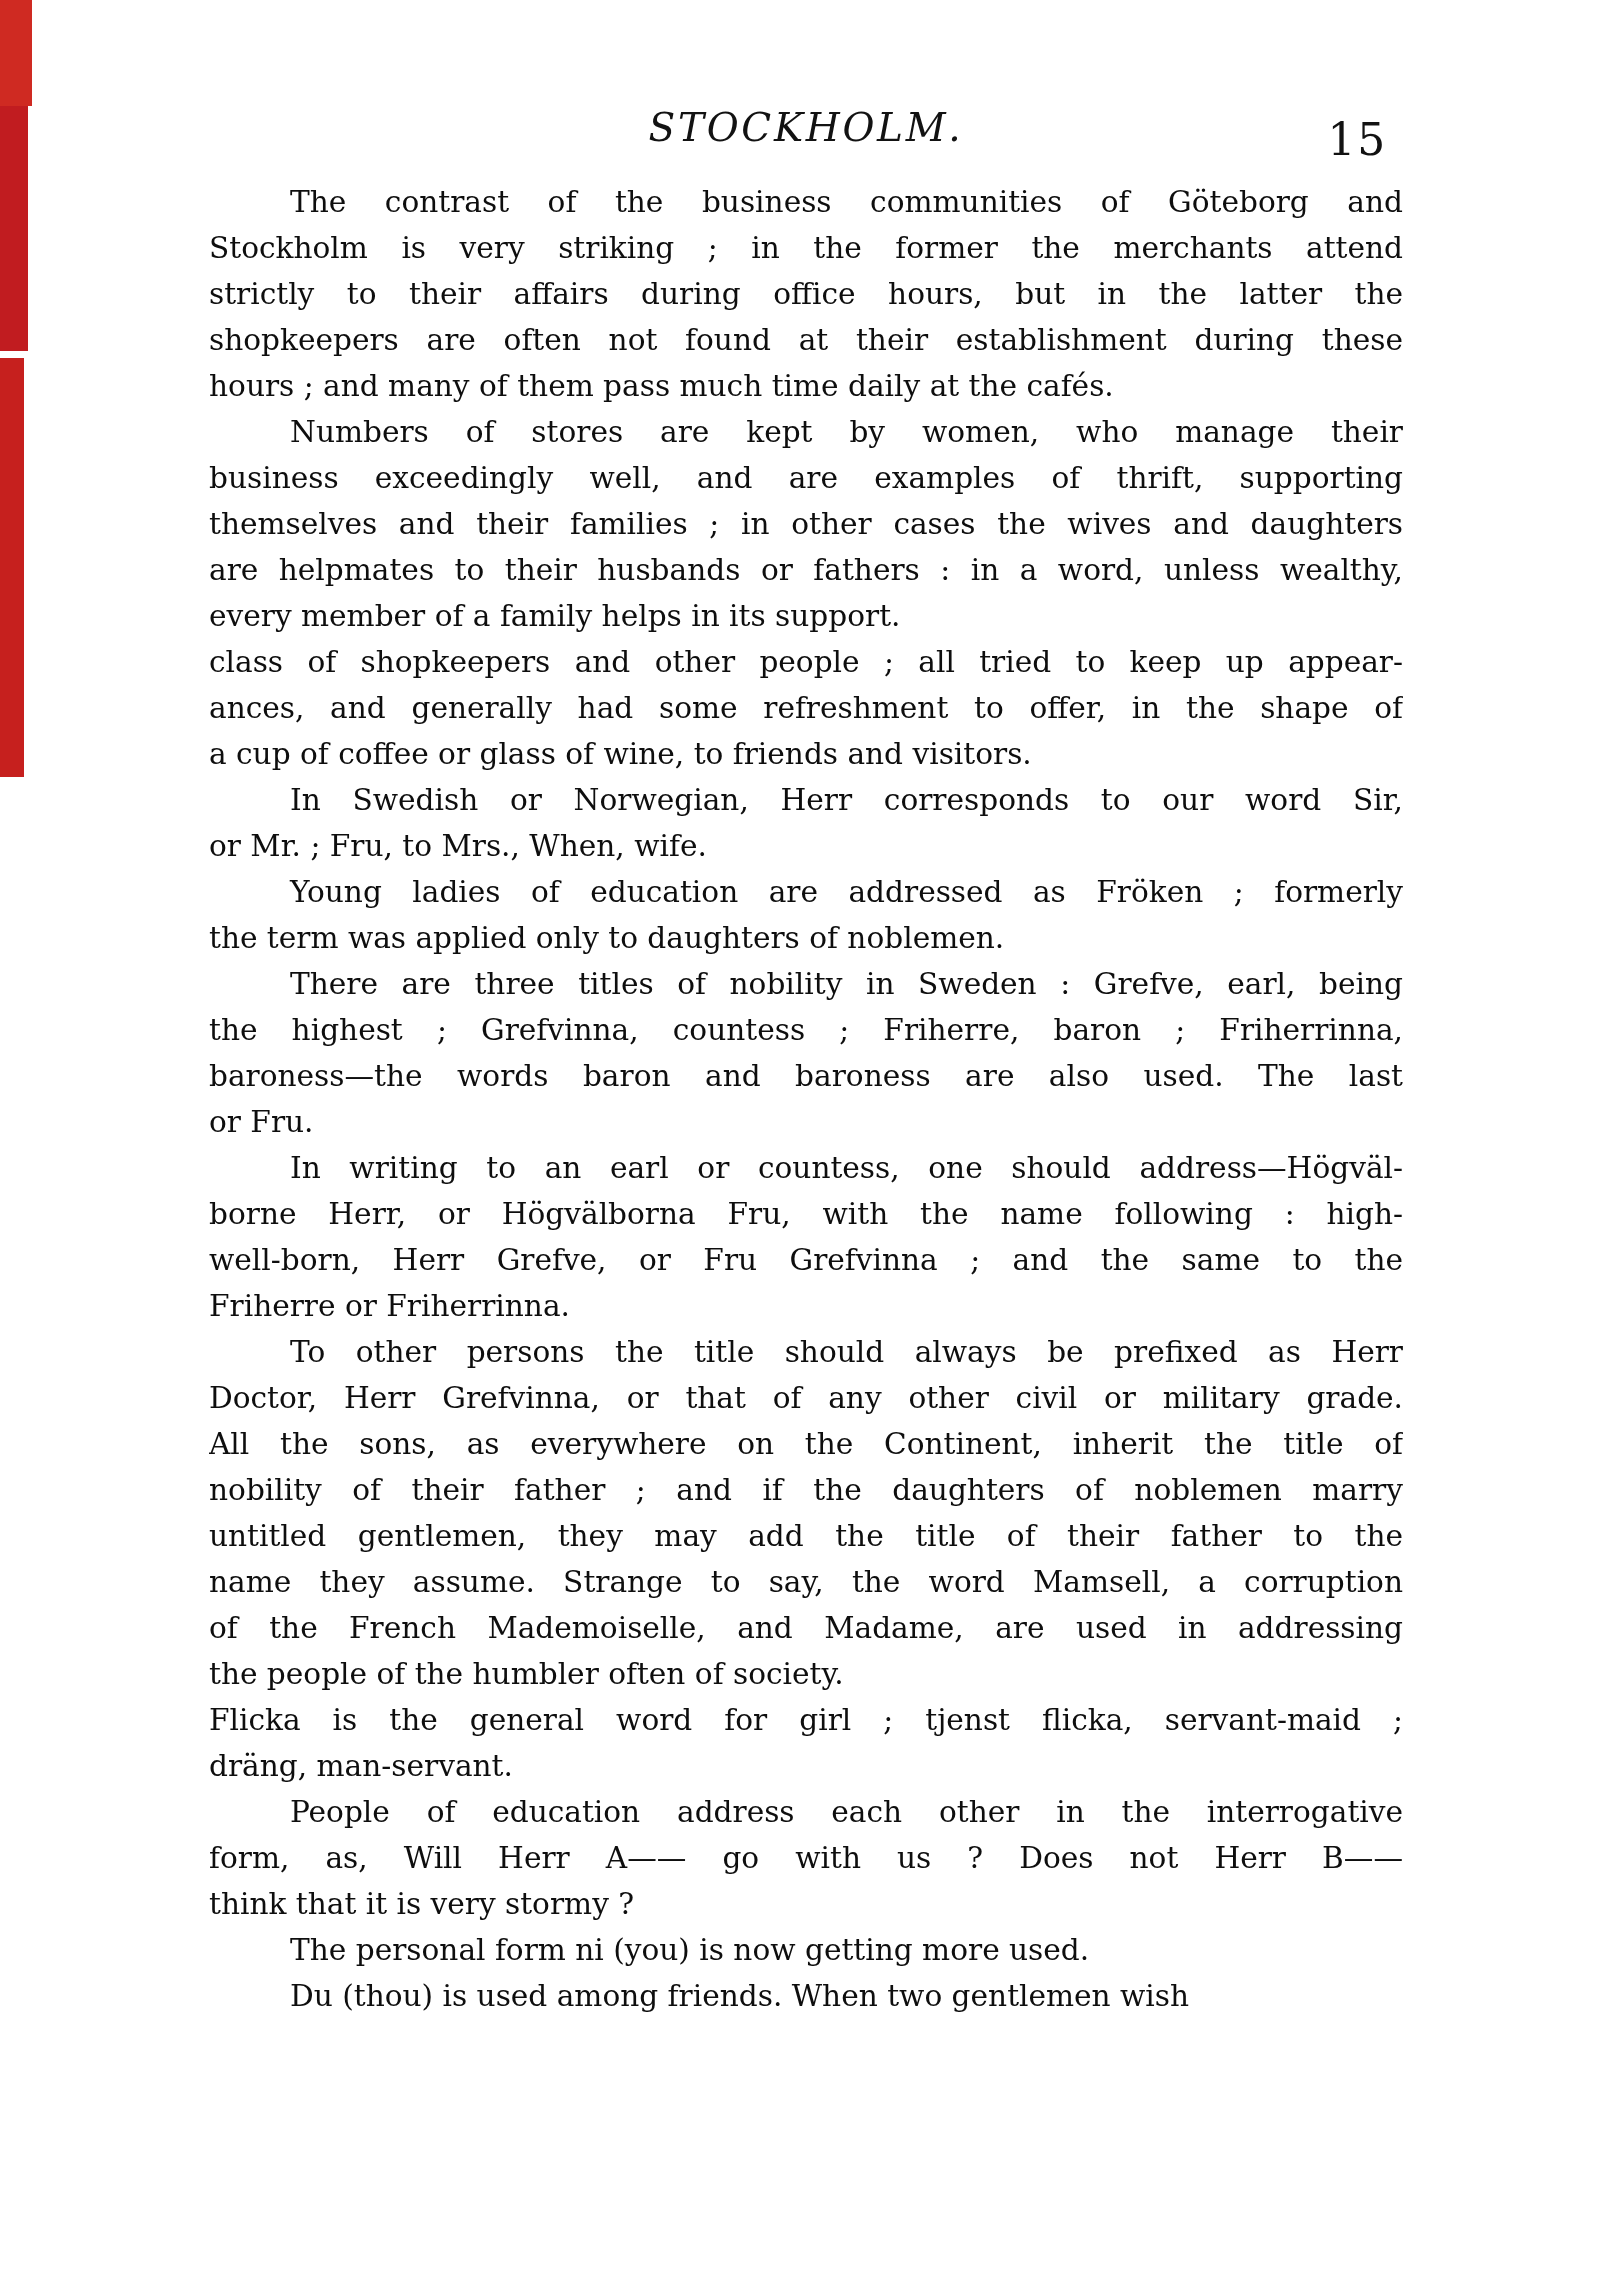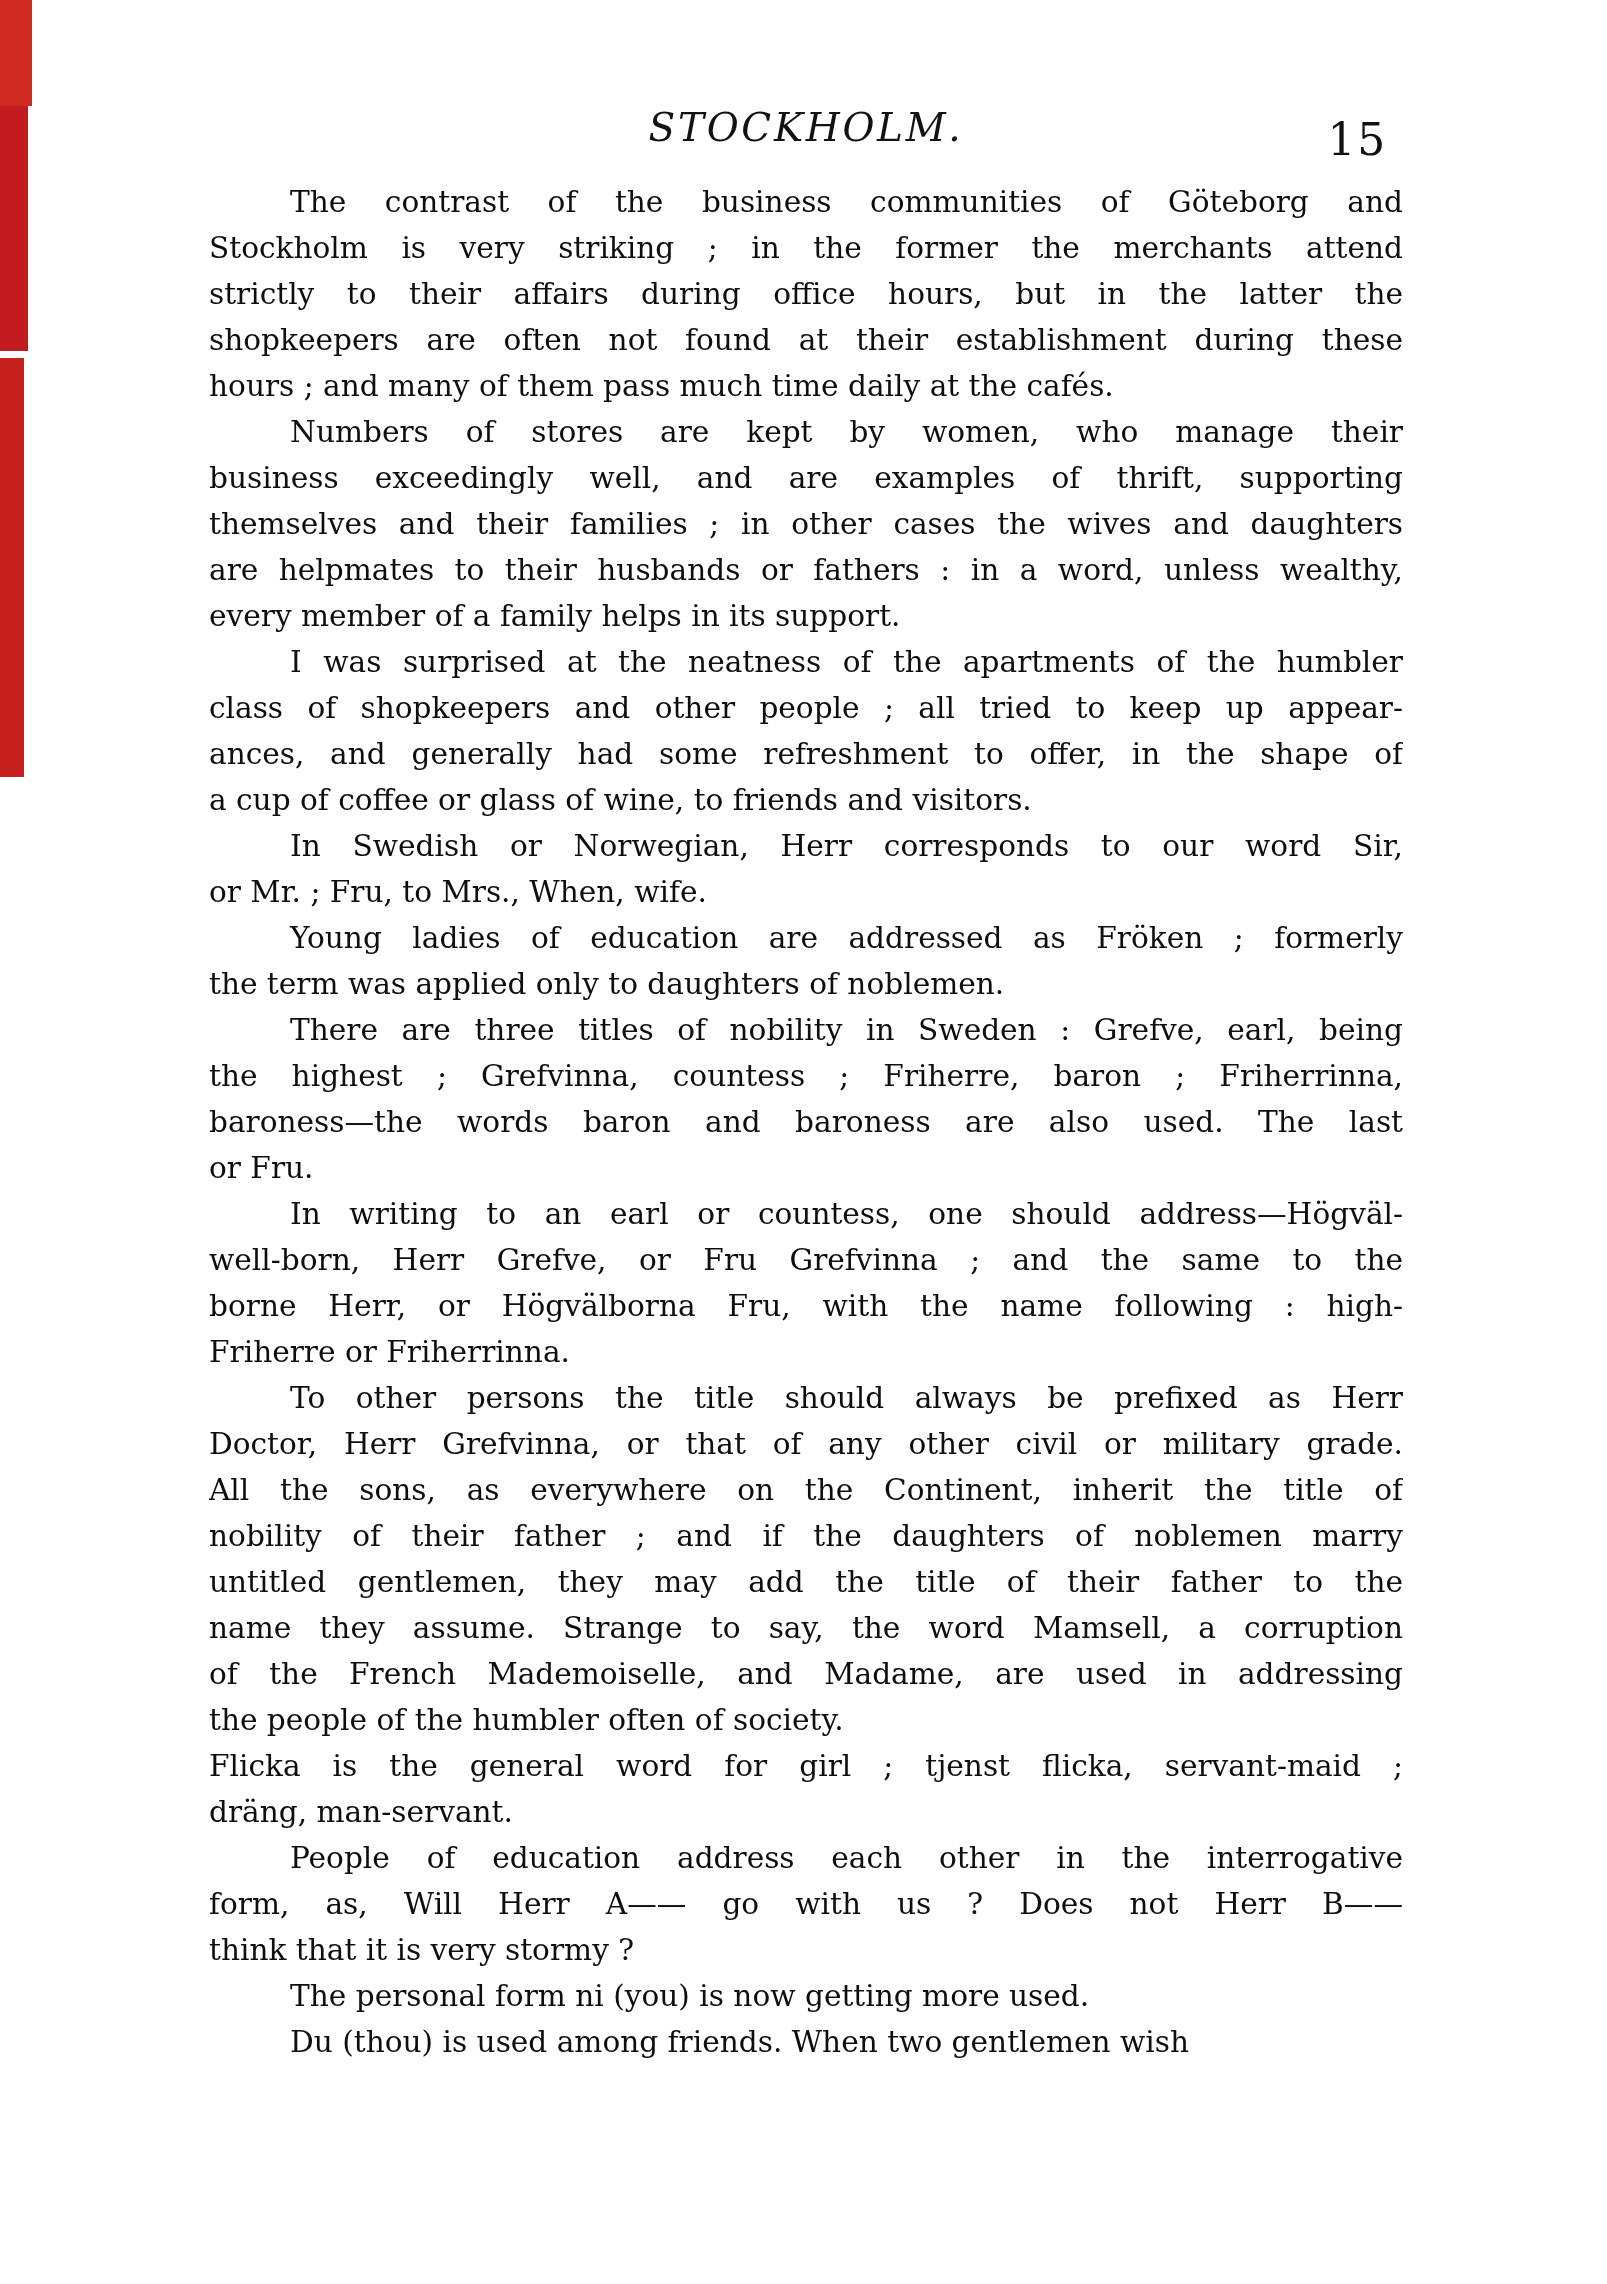--- a/index.html
+++ b/index.html
@@ -76,35 +76,34 @@
       <div class="line first">The contrast of the business communities of Göteborg and</div>
       <div class="line">Stockholm is very striking ; in the former the merchants attend</div>
       <div class="line">strictly to their affairs during office hours, but in the latter the</div>
       <div class="line">shopkeepers are often not found at their establishment during these</div>
       <div class="line last">hours ; and many of them pass much time daily at the cafés.</div>
       <div class="line first">Numbers of stores are kept by women, who manage their</div>
       <div class="line">business exceedingly well, and are examples of thrift, supporting</div>
       <div class="line">themselves and their families ; in other cases the wives and daughters</div>
       <div class="line">are helpmates to their husbands or fathers : in a word, unless wealthy,</div>
       <div class="line last">every member of a family helps in its support.</div>
-      <div class="line first">I was surprised at the neatness of the apartments of the humbler</div>
       <div class="line">class of shopkeepers and other people ; all tried to keep up appear-</div>
       <div class="line">ances, and generally had some refreshment to offer, in the shape of</div>
       <div class="line last">a cup of coffee or glass of wine, to friends and visitors.</div>
       <div class="line first">In Swedish or Norwegian, Herr corresponds to our word Sir,</div>
       <div class="line last">or Mr. ; Fru, to Mrs., When, wife.</div>
       <div class="line first">Young ladies of education are addressed as Fröken ; formerly</div>
       <div class="line last">the term was applied only to daughters of noblemen.</div>
       <div class="line first">There are three titles of nobility in Sweden : Grefve, earl, being</div>
       <div class="line">the highest ; Grefvinna, countess ; Friherre, baron ; Friherrinna,</div>
       <div class="line">baroness—the words baron and baroness are also used. The last</div>
       <div class="line last">or Fru.</div>
       <div class="line first">In writing to an earl or countess, one should address—Högväl-</div>
+      <div class="line">borne Herr, or Högvälborna Fru, with the name following : high-</div>
       <div class="line">well-born, Herr Grefve, or Fru Grefvinna ; and the same to the</div>
-      <div class="line">borne Herr, or Högvälborna Fru, with the name following : high-</div>
       <div class="line last">Friherre or Friherrinna.</div>
       <div class="line first">To other persons the title should always be prefixed as Herr</div>
       <div class="line">Doctor, Herr Grefvinna, or that of any other civil or military grade.</div>
       <div class="line">All the sons, as everywhere on the Continent, inherit the title of</div>
       <div class="line">nobility of their father ; and if the daughters of noblemen marry</div>
       <div class="line">untitled gentlemen, they may add the title of their father to the</div>
       <div class="line">name they assume. Strange to say, the word Mamsell, a corruption</div>
       <div class="line">of the French Mademoiselle, and Madame, are used in addressing</div>
       <div class="line last">the people of the humbler often of society.</div>
       <div class="line">Flicka is the general word for girl ; tjenst flicka, servant-maid ;</div>

